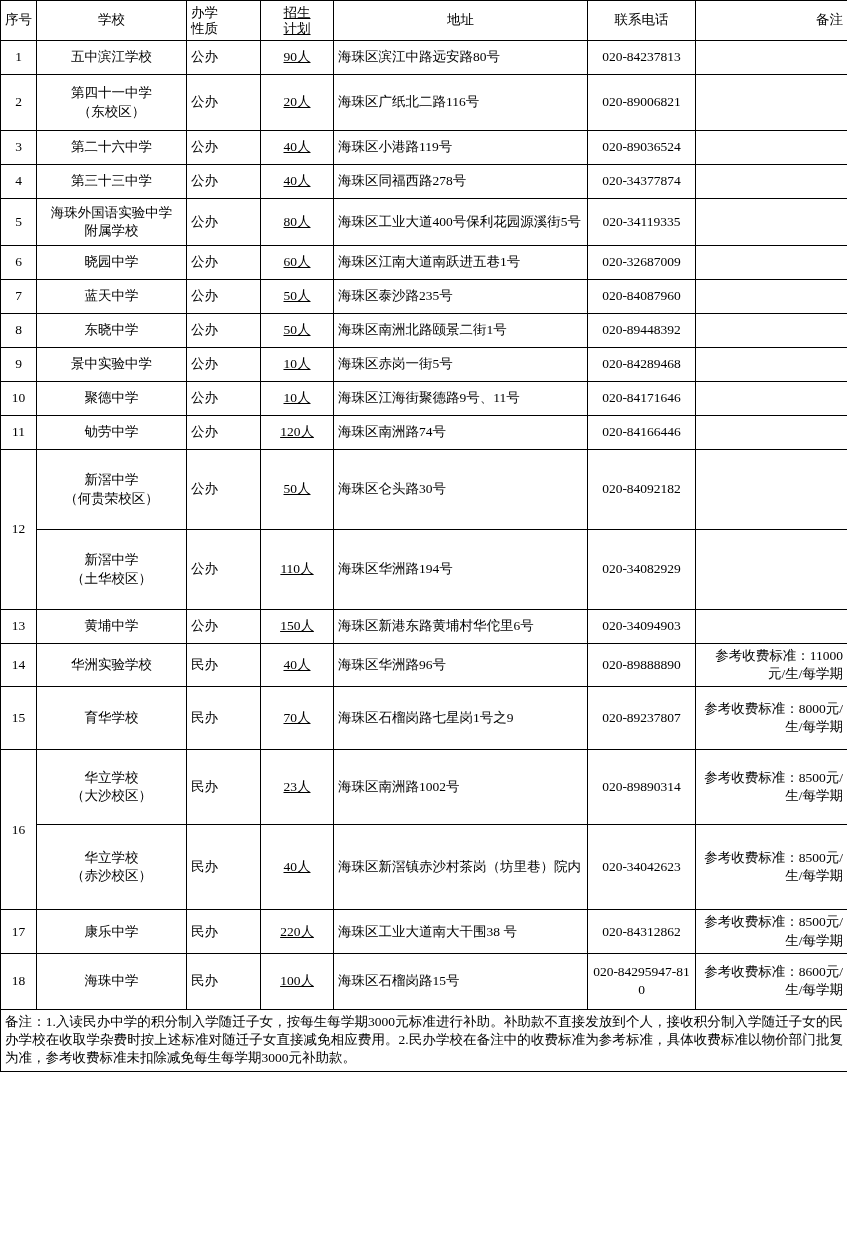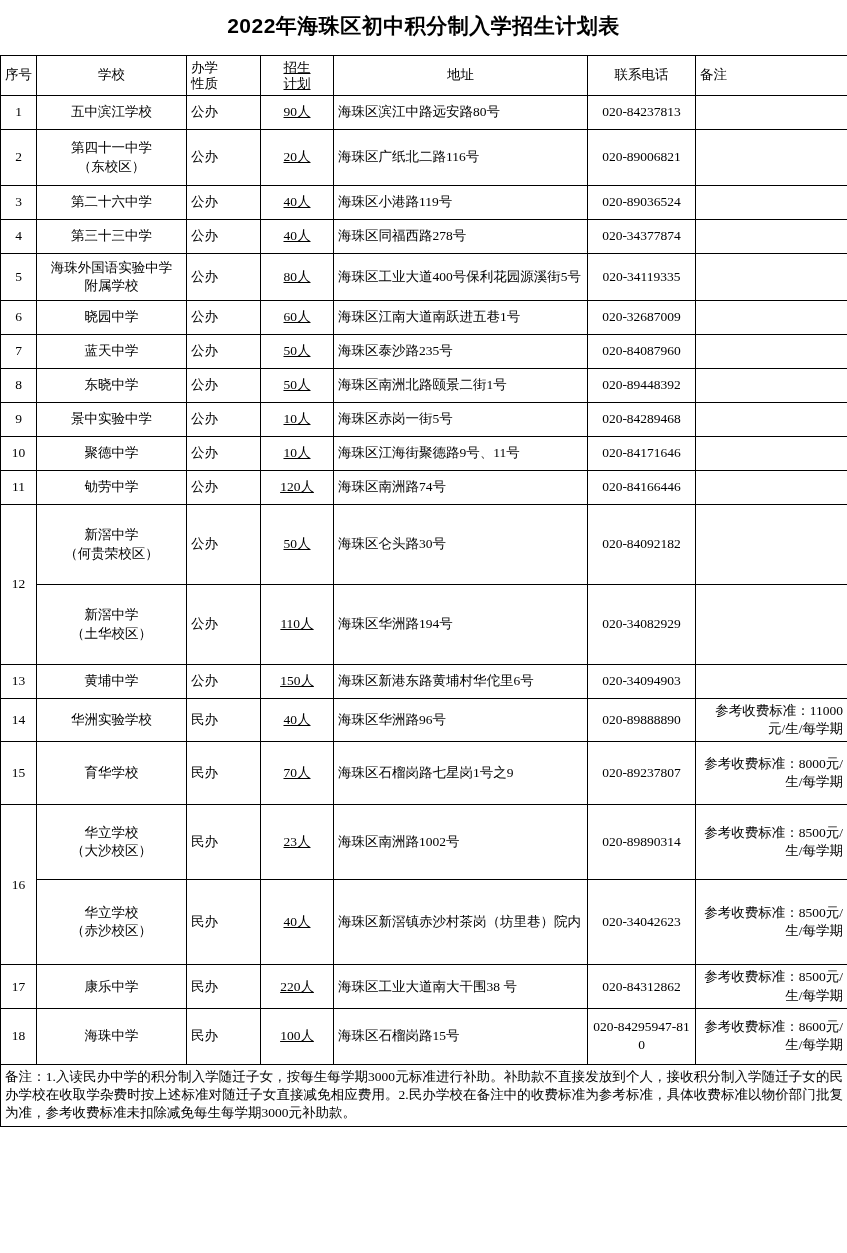--- a/index.html
+++ b/index.html
@@ -76,23 +76,20 @@
     padding: 6px 6px 7px 6px;
     text-align: justify;
     margin-left: 46px;
   }
 </style>
 </head>
 <body>
 
 <div class="page">
 
-  <div class="title-bar">
-    <div class="doc-title">2022年海珠区初中积分制入学招生计划表</div>
-  </div>
 
   <table class="plan">
     <colgroup>
       <col style="width:36px">
       <col style="width:150px">
       <col style="width:74px">
       <col style="width:73px">
       <col style="width:254px">
       <col style="width:108px">
       <col style="width:152px">
@@ -104,21 +101,21 @@
         <td class="c-type">
           <span class="hdr-stack">办学</span>
           <span class="hdr-stack">性质</span>
         </td>
         <td class="c-quota">
           <span class="hdr-stack">招生</span>
           <span class="hdr-stack">计划</span>
         </td>
         <td class="c-addr" style="text-align:center">地址</td>
         <td class="c-tel">联系电话</td>
-        <td class="c-note" style="text-align:left">备注</td>
+        <td class="c-note" style="text-align:right">备注</td>
       </tr>
     </thead>
     <tbody id="plan-body">
         <tr style="height: 34px;">
           <td class="c-idx group-idx">1</td>
           <td class="c-name">
             <div>五中滨江学校</div>
           </td>
           <td class="c-type">公办</td>
           <td class="c-quota">90人</td>

